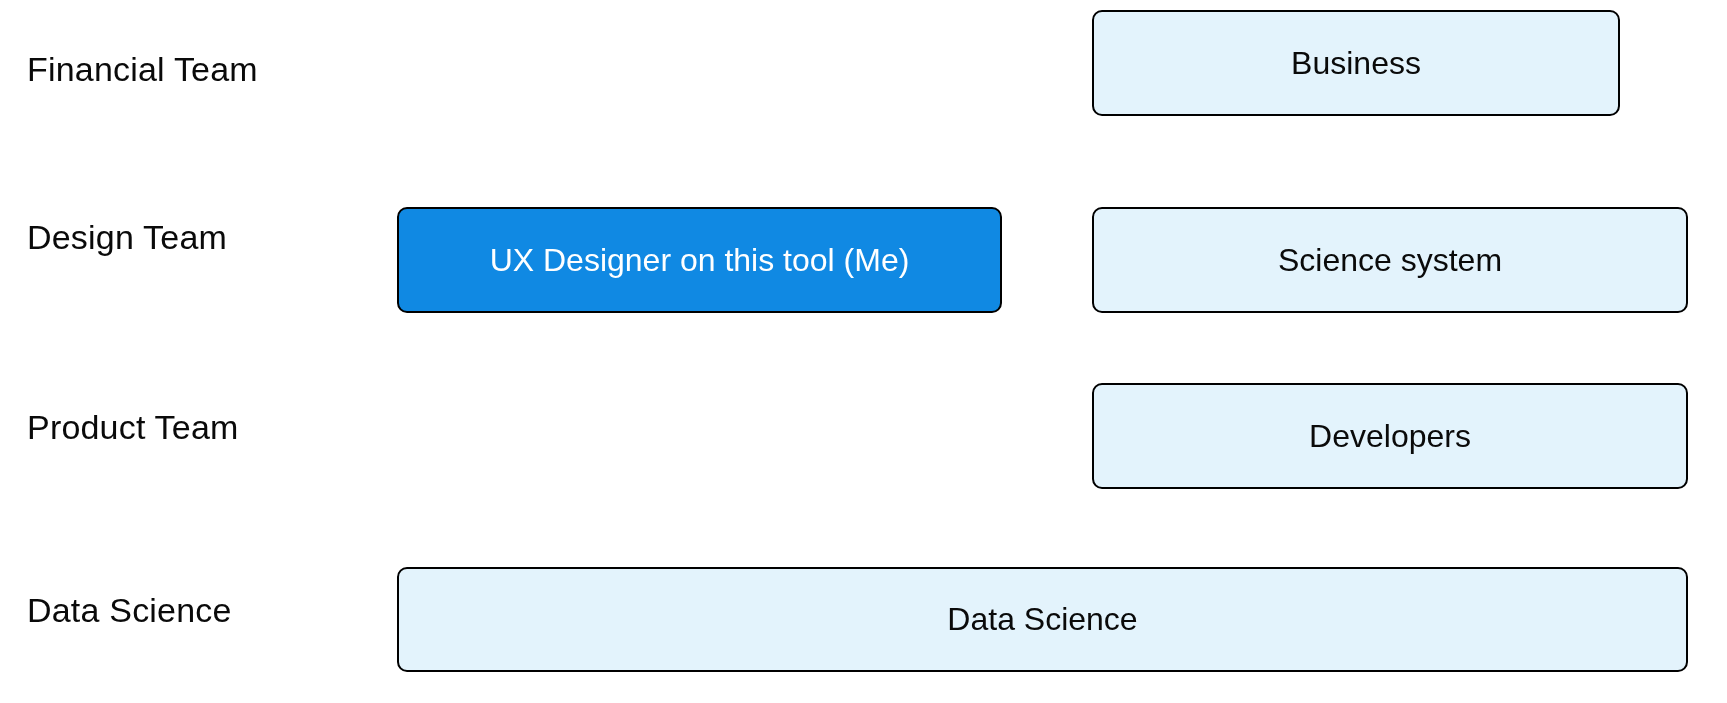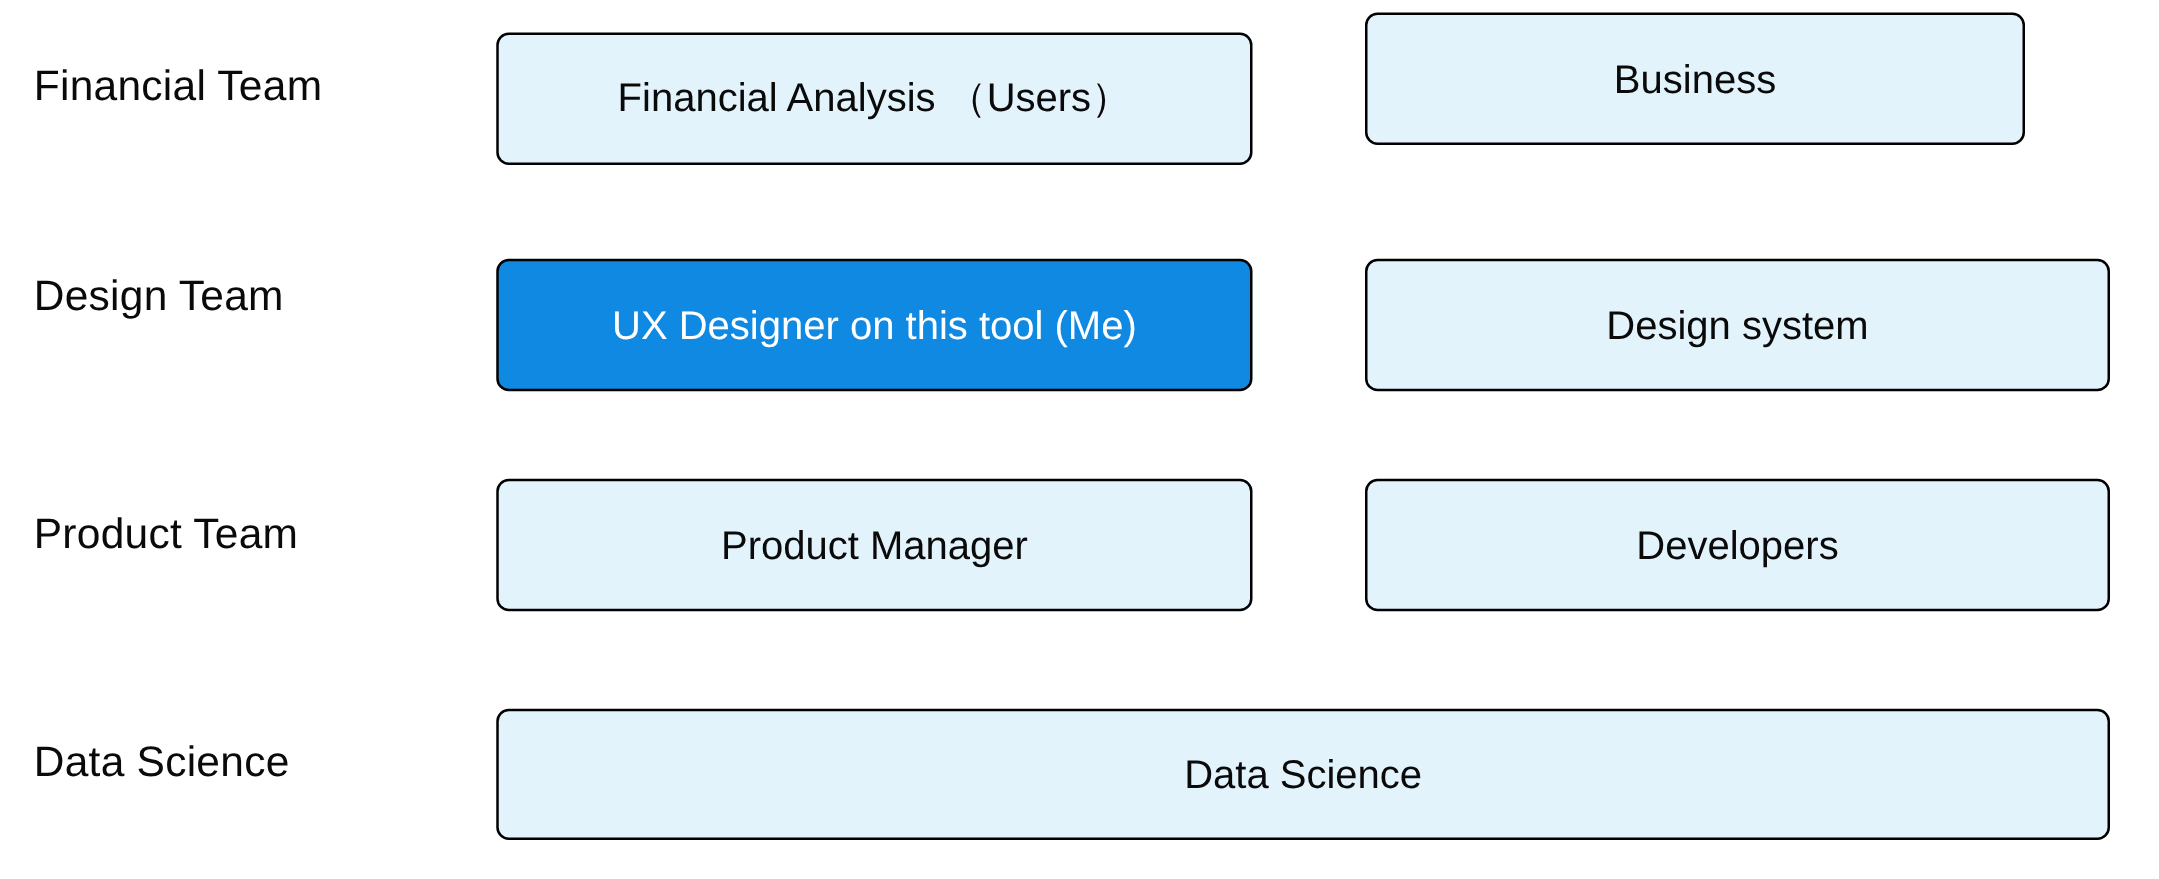--- a/index.html
+++ b/index.html
@@ -47,24 +47,22 @@
 </head>
 <body>
 
 <div class="canvas">
 
   <div class="row-label" style="top:52px">Financial Team</div>
   <div class="row-label" style="top:220px">Design Team</div>
   <div class="row-label" style="top:410px">Product Team</div>
   <div class="row-label" style="top:593px">Data Science</div>
 
-  <div class="box" style="left:397px; top:26px; width:605px; height:106px">Financial Analysis （Users）</div>
   <div class="box" style="left:1092px; top:10px; width:528px; height:106px">Business</div>
 
   <div class="box highlight" style="left:397px; top:207px; width:605px; height:106px">UX Designer on this tool (Me)</div>
-  <div class="box" style="left:1092px; top:207px; width:596px; height:106px">Design system</div>
+  <div class="box" style="left:1092px; top:207px; width:596px; height:106px">Science system</div>
 
-  <div class="box" style="left:397px; top:383px; width:605px; height:106px">Product Manager</div>
   <div class="box" style="left:1092px; top:383px; width:596px; height:106px">Developers</div>
 
   <div class="box" style="left:397px; top:567px; width:1291px; height:105px">Data Science</div>
 
 </div>
 
 </body></html>

